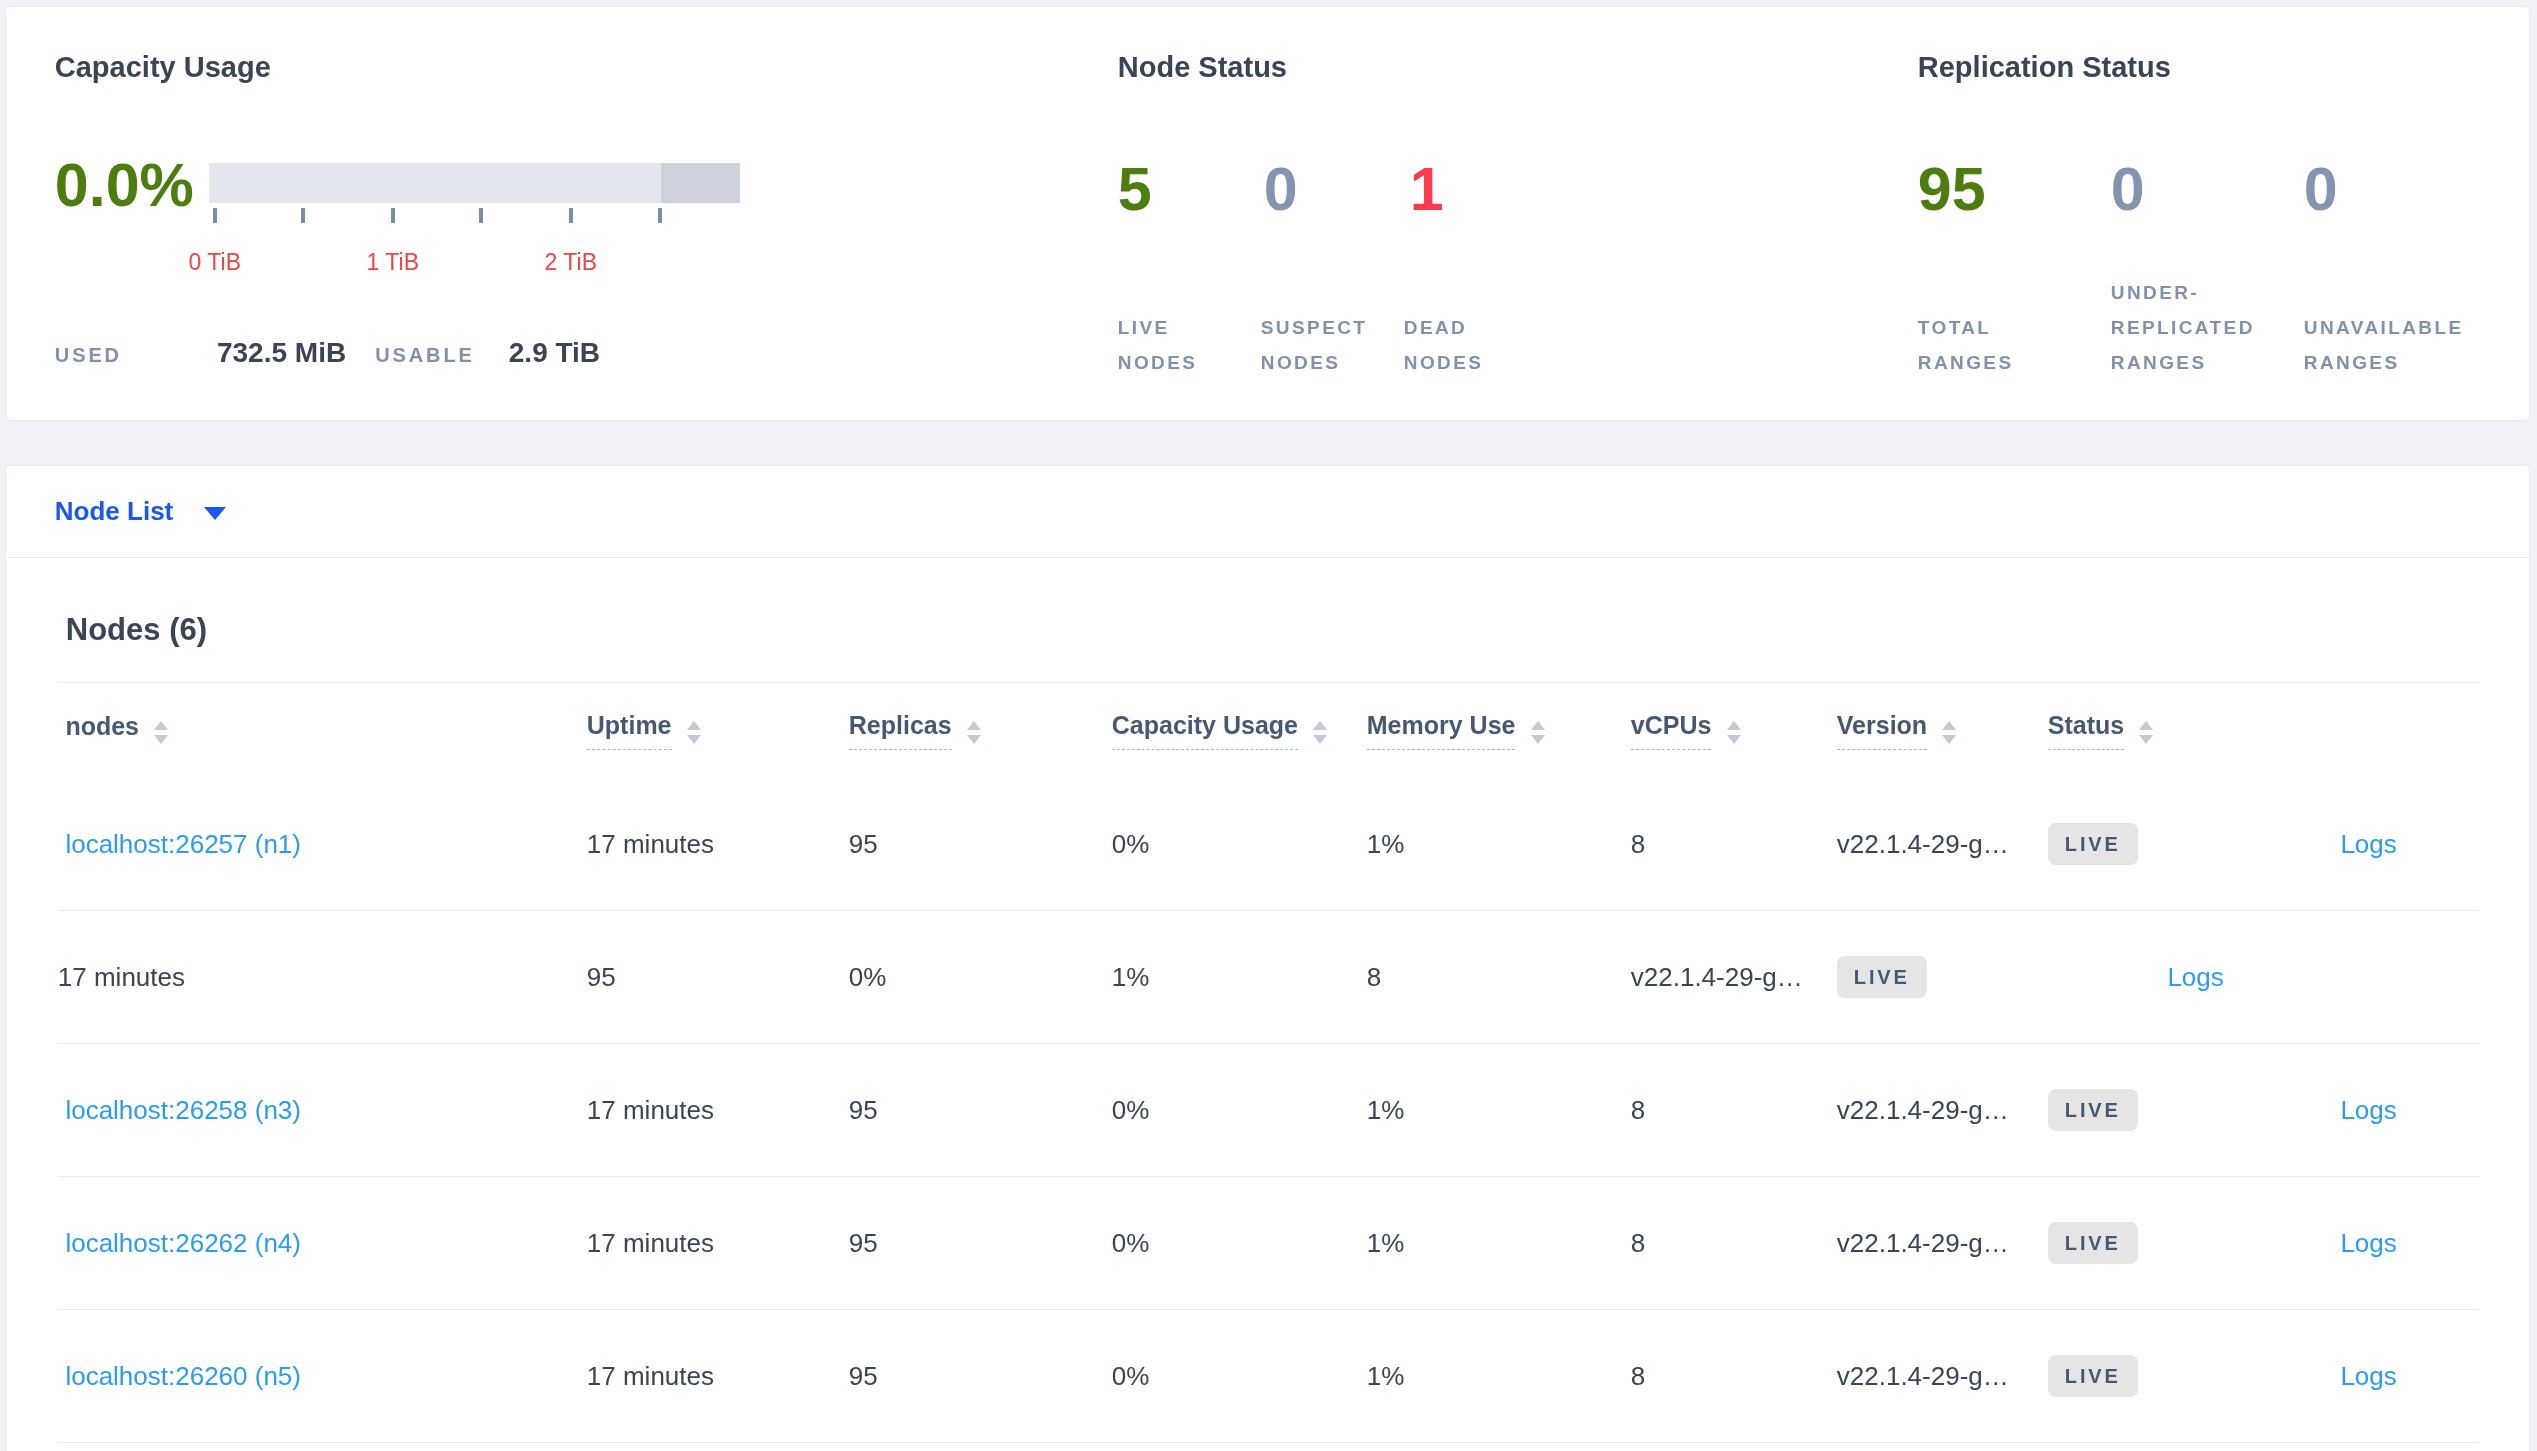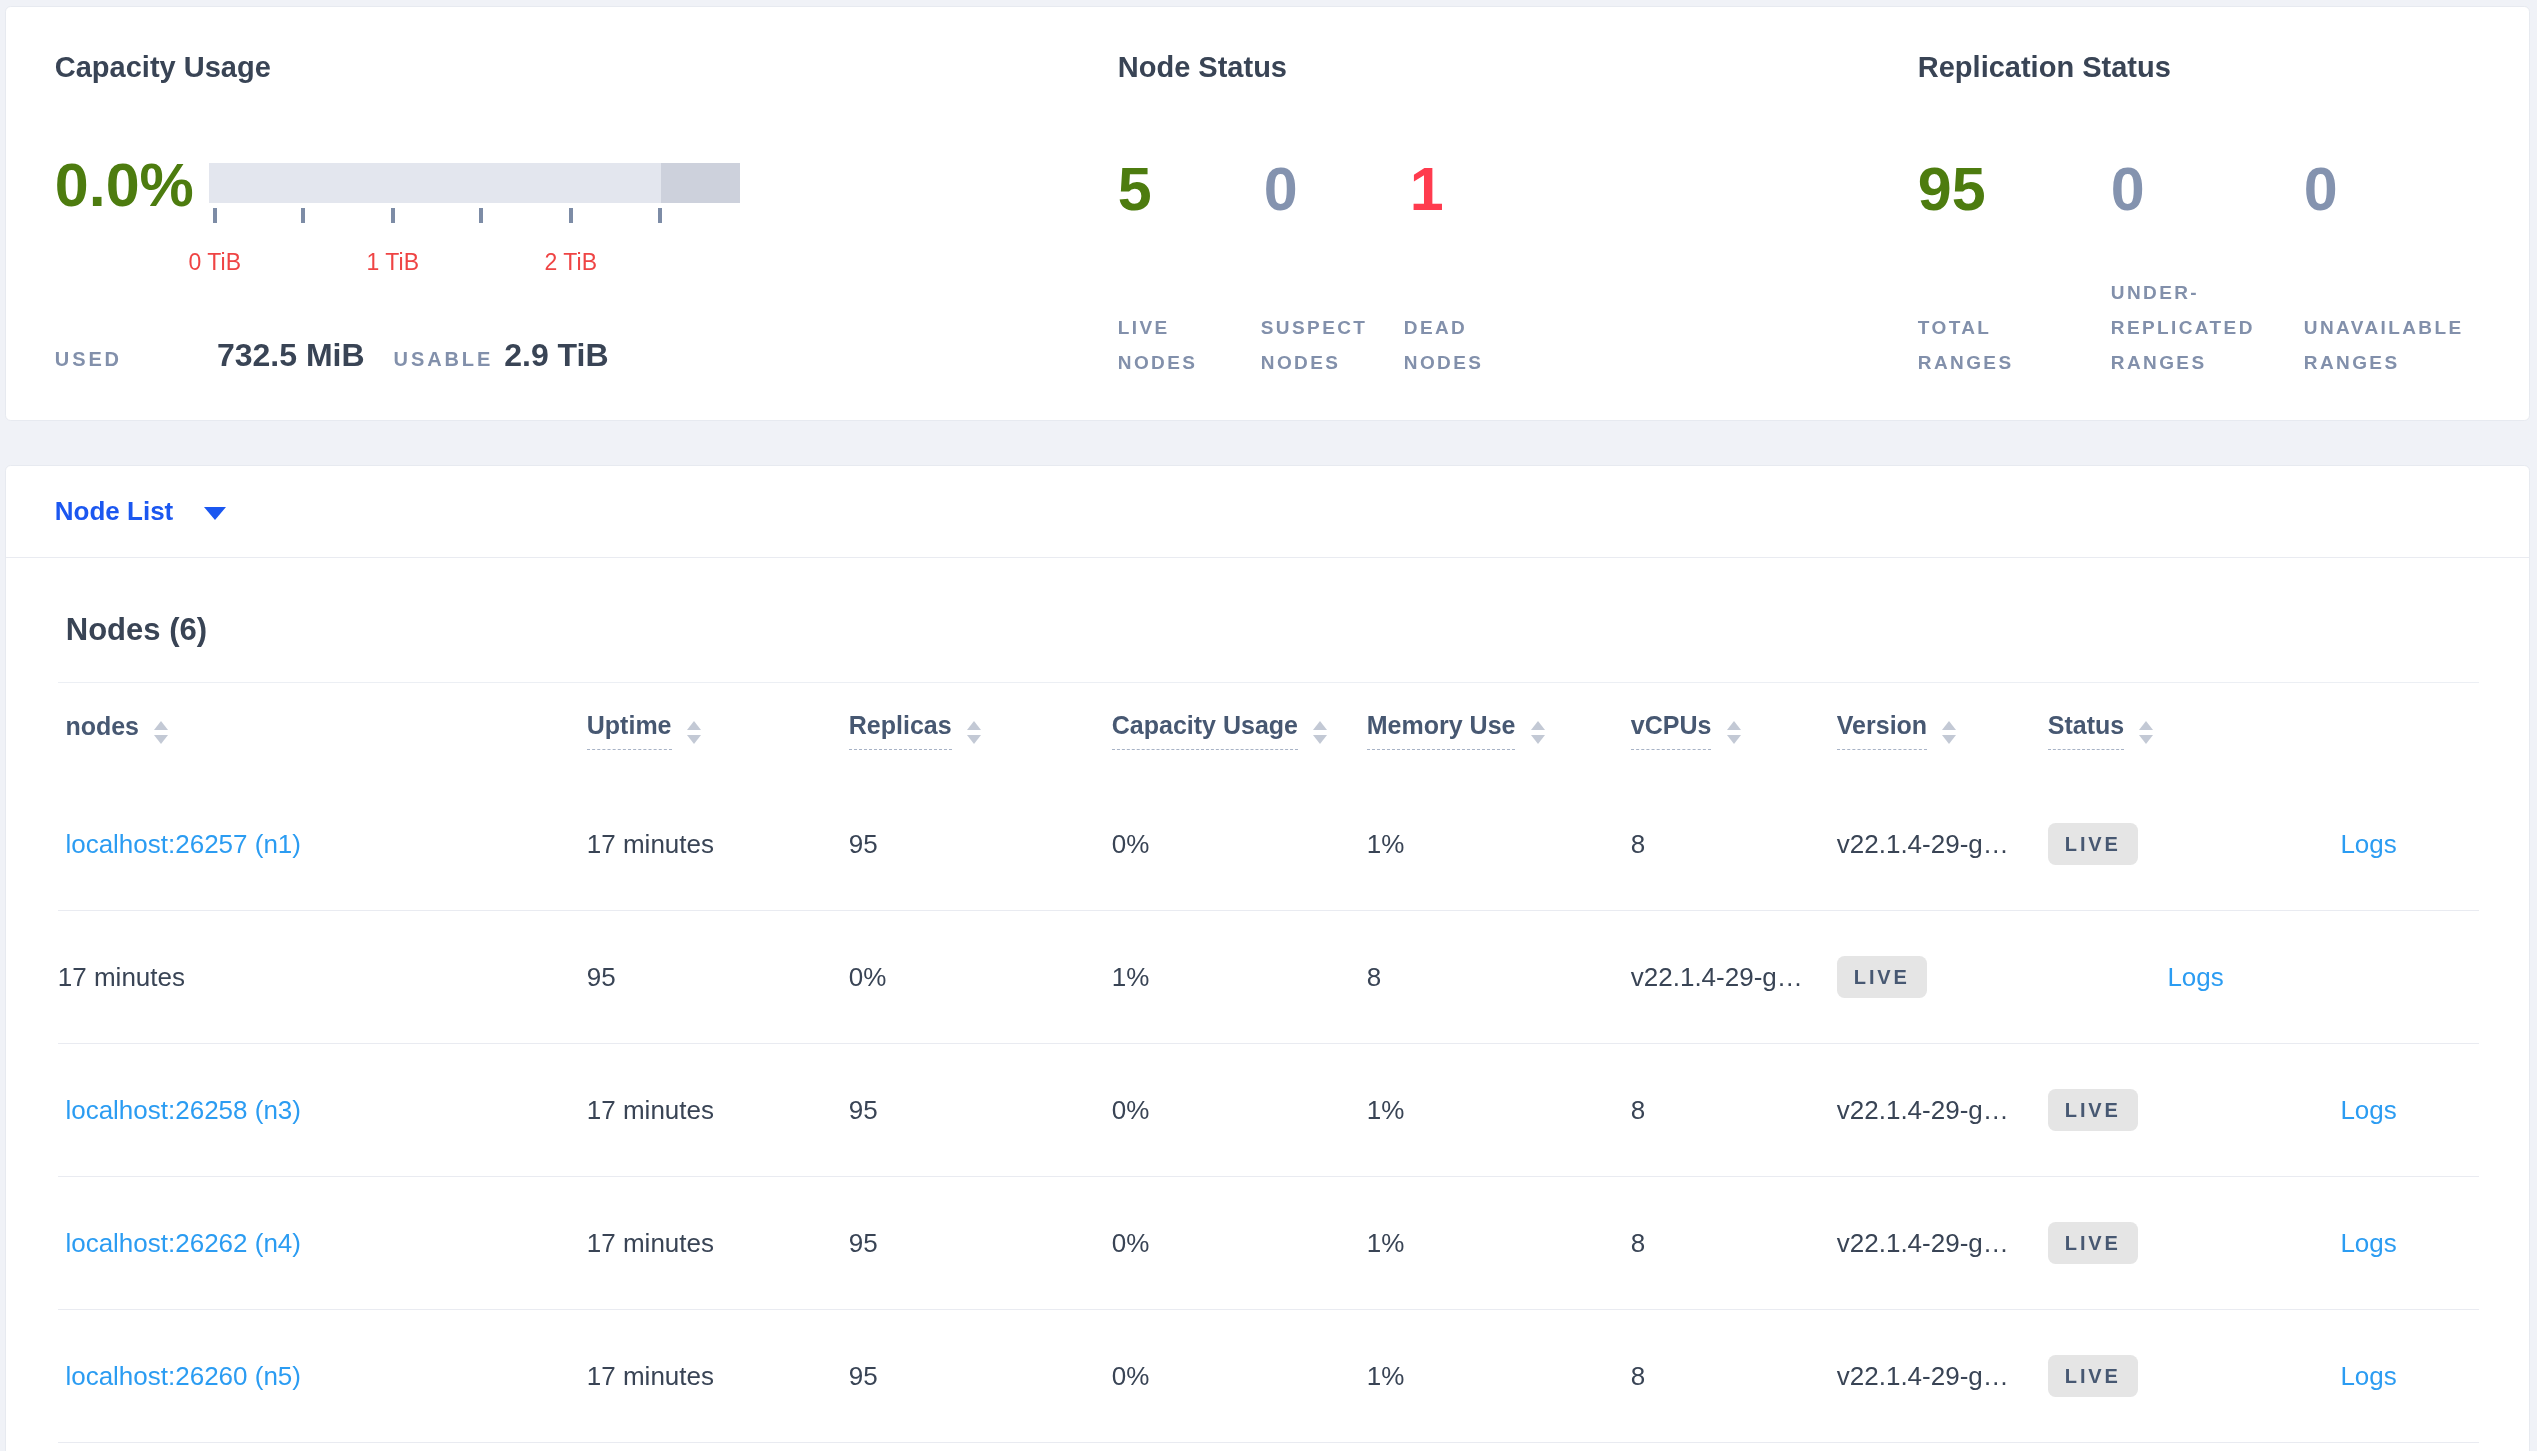--- a/index.html
+++ b/index.html
@@ -29,21 +29,21 @@
   .cap-tick { position:absolute; top:201px; width:3.8px; height:15.2px; background:#7d8ca6; }
   .cap-tick-label {
     position:absolute; top:242px; transform:translateX(-50%);
     font-size:23px; color:#ef4444;
   }
   #capacity-detail {
     position:absolute; left:49px; top:330px;
     display:flex; align-items:baseline;
   }
   .cap-detail-label { font-size:20px; letter-spacing:2.9px; color:#8290ab; font-weight:600; }
-  .cap-detail-value { font-size:32px; font-weight:600; color:#394455; }
+  .cap-detail-value { font-size:28px; font-weight:600; color:#394455; }
 
   
   .stat-numbers { position:absolute; top:149px; display:grid; }
   #node-status-numbers { left:1112px; grid-template-columns:146px 146px 146px; }
   #replication-numbers { left:1912px; grid-template-columns:193px 193px 193px; }
   .stat-muted { color:#8493af; }
   .stat-red { color:#ff3b4e; }
   .stat-labels { position:absolute; bottom:40px; display:grid; align-items:end; }
   #node-status-labels { left:1112px; grid-template-columns:143px 143px 143px; }
   #replication-labels { left:1912px; grid-template-columns:193px 193px 193px; }
@@ -109,21 +109,21 @@
   <div class="cap-tick" style="left:473px;"></div>
   <div class="cap-tick" style="left:563px;"></div>
   <div class="cap-tick" style="left:652px;"></div>
   <div class="cap-tick-label" style="left:209px;">0 TiB</div>
   <div class="cap-tick-label" style="left:387px;">1 TiB</div>
   <div class="cap-tick-label" style="left:565px;">2 TiB</div>
   <div id="capacity-detail">
     <span class="cap-detail-label">USED</span>
     <span class="cap-detail-value" style="margin-left:95px;">732.5 MiB</span>
     <span class="cap-detail-label" style="margin-left:29px;">USABLE</span>
-    <span class="cap-detail-value" style="margin-left:11px;">2.9 TiB</span>
+    <span class="cap-detail-value" style="margin-left:34px;">2.9 TiB</span>
   </div>
 
   <div class="section-title" style="left:1112px;">Node Status</div>
   <div class="stat-numbers" id="node-status-numbers">
     <div class="big-number">5</div>
     <div class="big-number stat-muted">0</div>
     <div class="big-number stat-red">1</div>
   </div>
   <div class="stat-labels" id="node-status-labels">
     <div class="stat-label">LIVE NODES</div>

